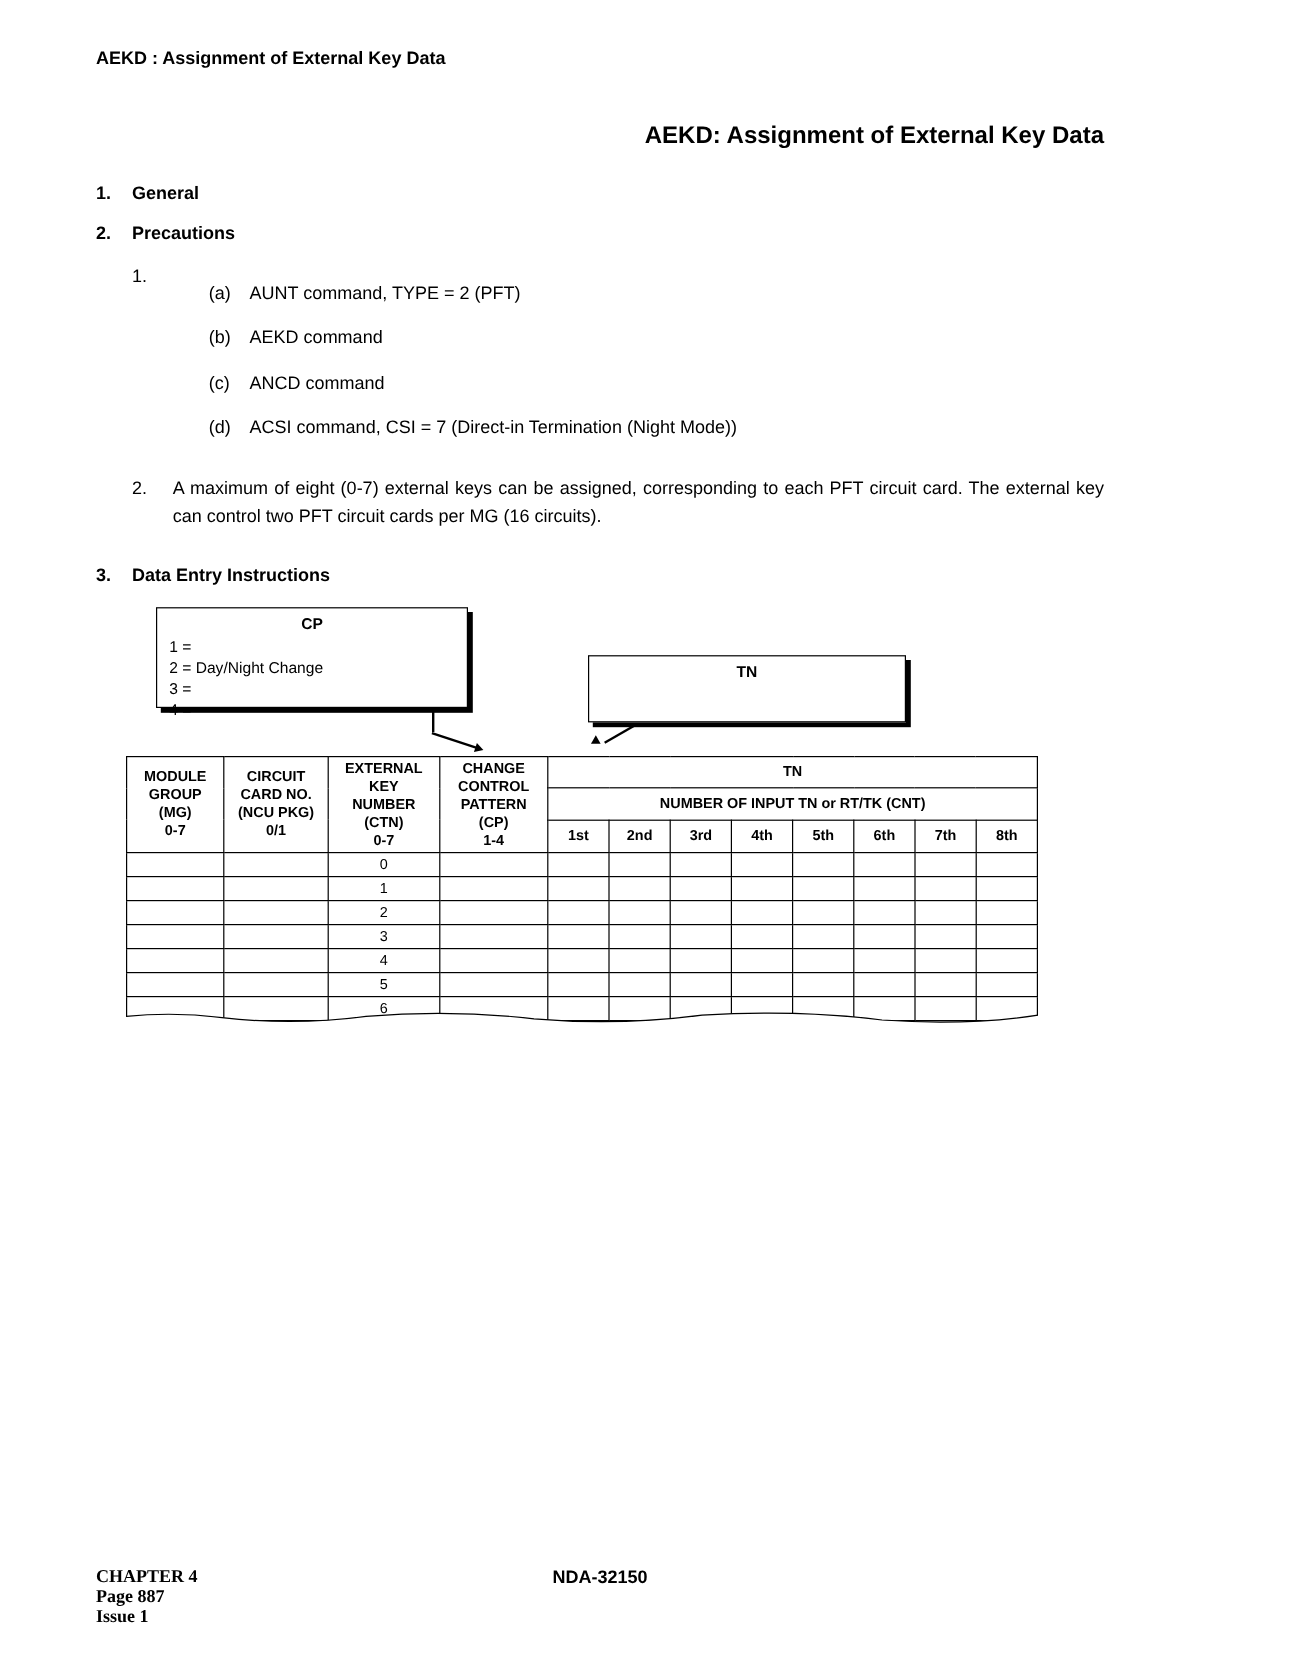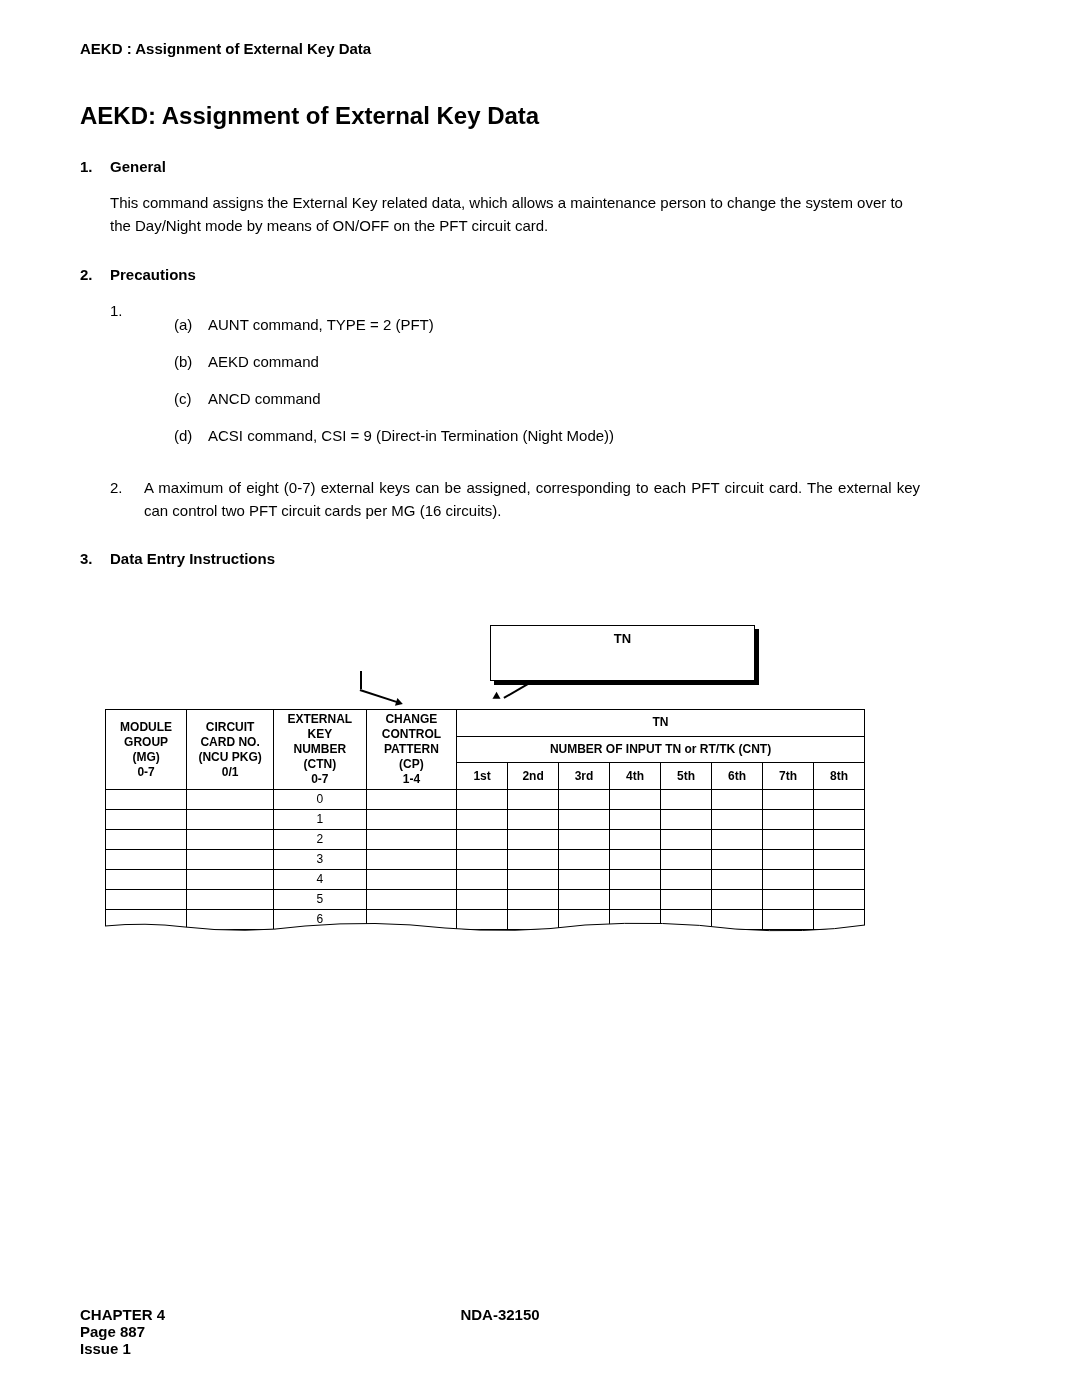--- a/index.html
+++ b/index.html
@@ -16,23 +16,24 @@
     min-height: 1397px;
     padding: 40px 80px 30px 80px;
     position: relative;
   }
   .header-line {
     font-weight: bold;
     font-size: 15px;
     margin-bottom: 45px;
   }
   h1.title {
-    font-size: 24px;
+    font-size: 20px;
     font-weight: bold;
     margin: 0 0 28px 0;
+    text-align: right;
   }
   .sect-head {
     font-weight: bold;
     font-size: 15px;
     margin: 0 0 16px 0;
     display: flex;
   }
   .sect-head .num { width: 30px; flex: none; }
   .sect-body { margin: 0 0 28px 30px; line-height: 1.55; font-size: 15px; }
   ol.precautions {
@@ -104,21 +105,21 @@
   table.grid .hdr { font-weight: bold; }
   table.grid tr.data td { height: 16px; }
   
   .footer {
     position: absolute;
     left: 80px;
     right: 80px;
     bottom: 40px;
     font-size: 15px;
   }
-  .footer .left { display: inline-block; }
+  .footer .left { display: inline-block; font-family: Liberation Serif, serif; }
   .footer .center {
     position: absolute;
     left: 50%;
     transform: translateX(-50%);
     top: 0;
     font-weight: bold;
   }
   .footer .line { font-weight: bold; }
 </style>
 </head>
@@ -127,21 +128,20 @@
 <div class="page">
 
   <div class="header-line">AEKD : Assignment of External Key Data</div>
 
   <h1 class="title">AEKD: Assignment of External Key Data</h1>
 
   <div class="sect-head">
     <span class="num">1.</span>
     <span>General</span>
   </div>
-  <p class="sect-body">This command assigns the External Key related data, which allows a maintenance person to change the system over to the Day/Night mode by means of ON/OFF on the PFT circuit card.</p>
 
   <div class="sect-head">
     <span class="num">2.</span>
     <span>Precautions</span>
   </div>
   <ol class="precautions">
     <li>
       <span class="n">1.</span>
       <span class="c">
         <ol class="sub">
@@ -152,38 +152,48 @@
           <li>
             <span class="l">(b)</span>
             <span>AEKD command</span>
           </li>
           <li>
             <span class="l">(c)</span>
             <span>ANCD command</span>
           </li>
           <li>
             <span class="l">(d)</span>
-            <span>ACSI command, CSI = 9 (Direct-in Termination (Night Mode))</span>
+            <span>ACSI command, CSI = 7 (Direct-in Termination (Night Mode))</span>
           </li>
         </ol>
       </span>
     </li>
     <li>
       <span class="n">2.</span>
       <span class="c">A maximum of eight (0-7) external keys can be assigned, corresponding to each PFT circuit card. The external key can control two PFT circuit cards per MG (16 circuits).</span>
     </li>
   </ol>
 
   <div class="sect-head">
     <span class="num">3.</span>
     <span>Data Entry Instructions</span>
   </div>
 
   <div class="diagram">
 
+    <div class="box-wrap" style="left:0px; top:0px; width:260px;">
+      <div class="box-shadow" style="left:4px; top:4px; width:260px; height:84px;"></div>
+      <div class="box" style="width:260px; height:84px;">
+        <div class="btitle">CP</div>
+        <div>1 =</div>
+        <div>2 = Day/Night Change</div>
+        <div>3 =</div>
+        <div>4 =</div>
+      </div>
+    </div>
 
     <div>
       <div class="arrow-line" style="left:230px; top:86px; width:1.5px; height:18px;"></div>
       <div class="arrow-line" style="left:230px; top:104px; width:40px; height:1.5px; transform-origin:left center; transform:rotate(18deg);"></div>
       <div class="arrow-head" style="left:266px; top:114px; border-left:7px solid #000; border-top:4px solid transparent; border-bottom:4px solid transparent; transform:rotate(18deg);"></div>
     </div>
 
     <div class="box-wrap" style="left:360px; top:40px; width:265px;">
       <div class="box-shadow" style="left:4px; top:4px; width:265px; height:56px;"></div>
       <div class="box" style="width:265px; height:56px;">

